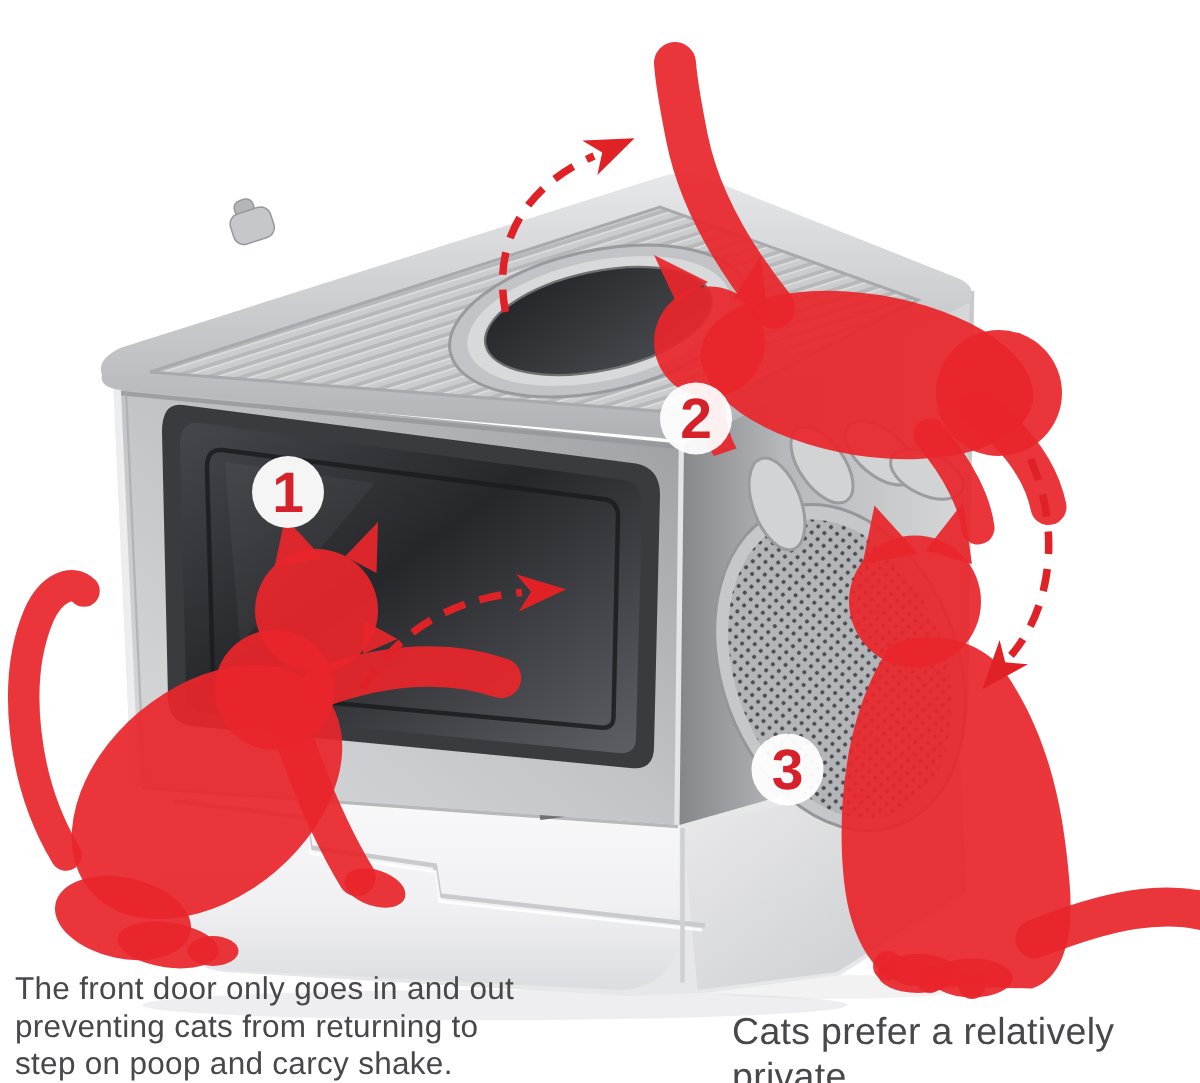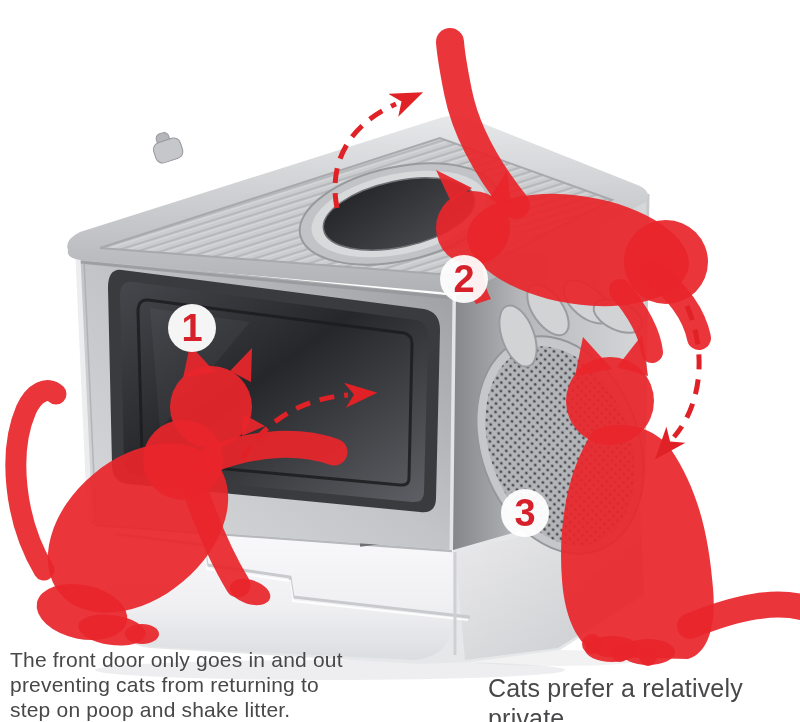--- a/index.html
+++ b/index.html
@@ -200,17 +200,17 @@
       </g>
       <g>
         <circle cx="525" cy="513" r="24" fill="#ffffff" fill-opacity="0.95"></circle>
         <text x="525" y="526">3</text>
       </g>
     </g>
   </svg>
 
   <div class="note note-bl">The front door only goes in and out
 preventing cats from returning to
-step on poop and shake litter.</div>
+step on poop and carcy shake.</div>
   <div class="note note-br">Cats prefer a relatively private
  environment.</div>
 
 </div>
 
 </body></html>

